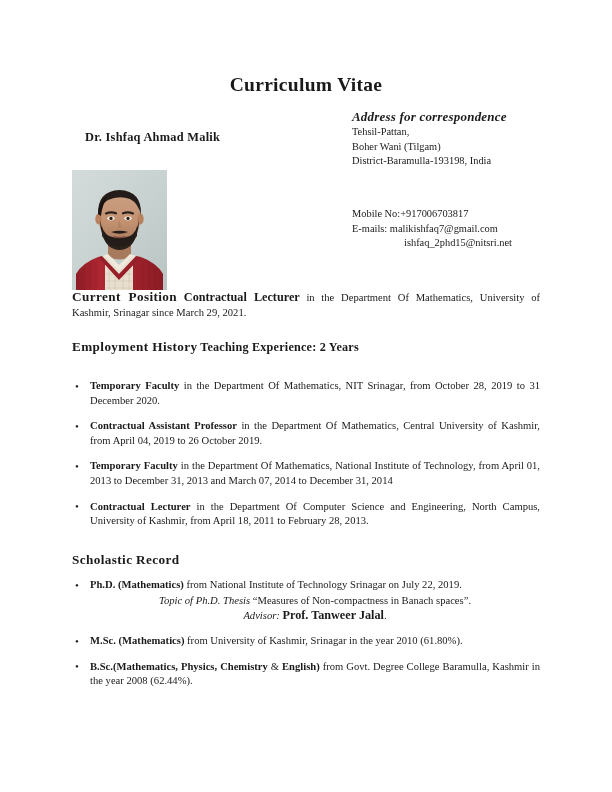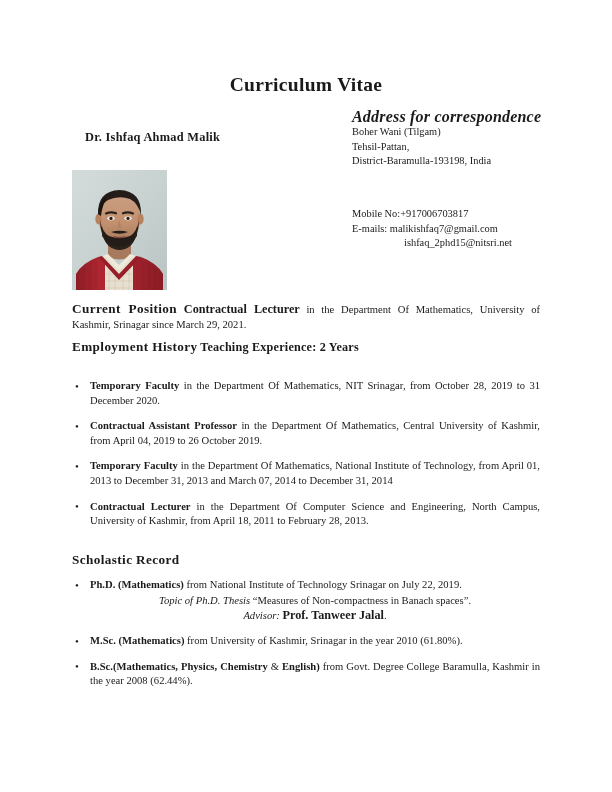--- a/index.html
+++ b/index.html
@@ -49,21 +49,21 @@
     position: absolute;
     left: 352px;
     top: 110px;
     width: 200px;
     font-size: 10.4px;
     line-height: 14.4px;
   }
   .address-title {
     font-weight: bold;
     font-style: italic;
-    font-size: 16px;
+    font-size: 13px;
     margin-bottom: 1px;
     letter-spacing: 0.2px;
   }
   .address-line { white-space: nowrap; }
 
   .contact-block {
     position: absolute;
     left: 352px;
     top: 207px;
     width: 210px;
@@ -154,22 +154,22 @@
 <body>
 
 <div class="page">
 
   <div class="doc-title">Curriculum Vitae</div>
 
   <div class="name-line">Dr. Ishfaq Ahmad Malik</div>
 
   <div class="address-block">
     <div class="address-title">Address for correspondence</div>
+    <div class="address-line">Tehsil-Pattan,</div>
     <div class="address-line">Boher Wani (Tilgam)</div>
-    <div class="address-line">Tehsil-Pattan,</div>
     <div class="address-line">District-Baramulla-193198, India</div>
   </div>
 
   <div class="contact-block">
     <div class="contact-line">Mobile No:+917006703817</div>
     <div class="contact-line">
       <span>E-mails:</span>
       <span>malikishfaq7@gmail.com</span>
     </div>
     <div class="contact-line email-indent">
@@ -248,21 +248,21 @@
 
       <path d="M28 50 Q29 70 38 77 Q47.5 82 57 77 Q66 70 67 50 Q65 62 58 66 Q47.5 70 37 66 Q30 62 28 50 Z" fill="#241c18"></path>
       <path d="M30 56 Q31 72 40 78 Q47.5 82 55 78 Q64 72 65 56 L65 66 Q58 76 47.5 77 Q37 76 30 66 Z" fill="#2b221c"></path>
 
       <path d="M39 62 Q47.5 59.4 56 62 Q47.5 65.4 39 62 Z" fill="#241c18"></path>
 
       <path d="M42 66.6 Q47.5 68.4 53 66.6" stroke="#7d4a3c" stroke-width="1.25" fill="none" stroke-linecap="round"></path>
     </svg>
   </div>
 
-  <div class="section" style="top: 302px;">
+  <div class="section" style="top: 290px;">
     <p class="para"><span class="head-lg">Current Position</span><span> </span><span class="bold-lg">Contractual Lecturer</span><span> in the Department Of Mathematics, University of Kashmir, Srinagar since March 29, 2021.</span></p>
   </div>
 
   <div class="section" style="top: 340px;">
     <p class="para"><span class="head-lg">Employment History</span><span> </span><span class="head-md">Teaching Experience: 2 Years</span></p>
   </div>
 
   <div class="section" style="top: 379px;">
     <ul class="bullets">
       <li><span class="bold">Temporary Faculty</span><span> in the Department Of Mathematics, NIT Srinagar, from October 28, 2019 to 31 December 2020.</span></li>

